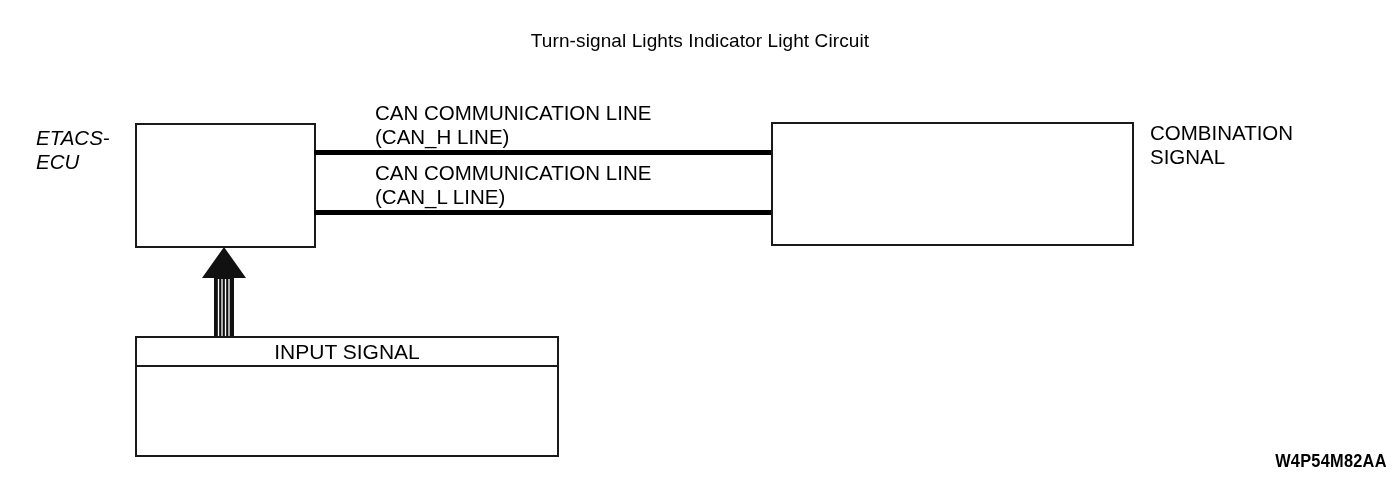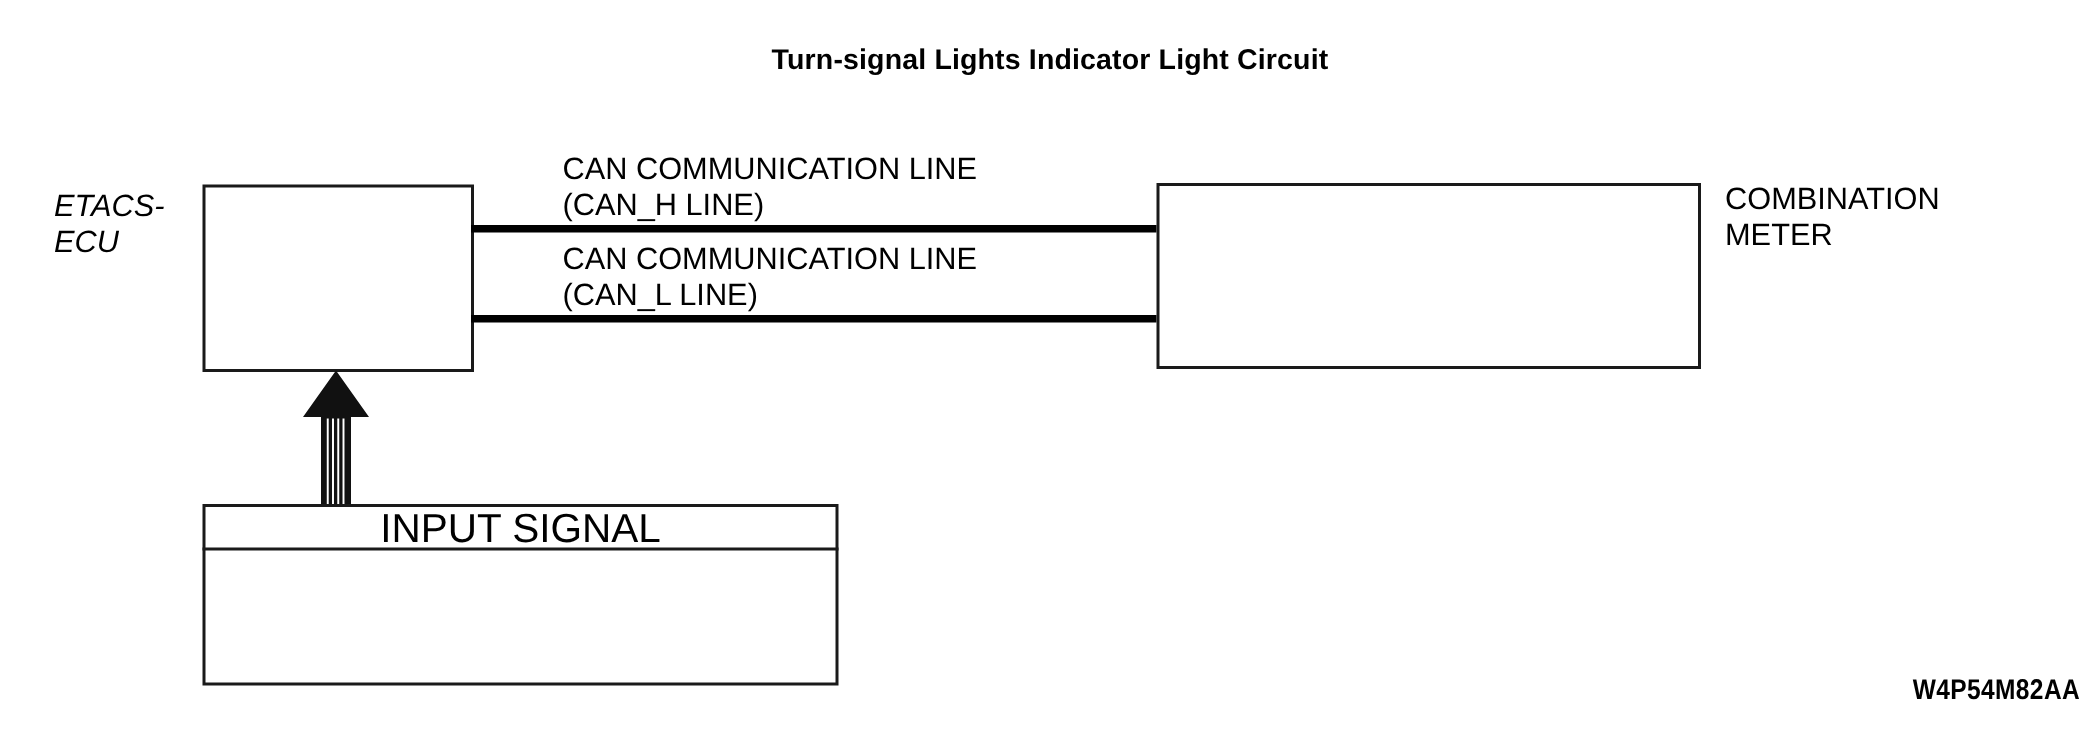--- a/index.html
+++ b/index.html
@@ -10,21 +10,21 @@
     color:#000000;
     overflow:hidden;
   }
   #stage{position:relative;width:1400px;height:491px;}
 
   .ttl{
     position:absolute;
     left:0;right:0;top:30px;
     text-align:center;
     font-size:19px;
-    font-weight:bold;
+    font-weight:normal;
     letter-spacing:.1px;
   }
 
   
   .box{
     position:absolute;
     border:2px solid #1a1a1a;
     background:#ffffff;
     box-sizing:border-box;
   }
@@ -47,21 +47,21 @@
 
   
   .lbl{position:absolute;font-size:20.5px;line-height:24px;white-space:pre;}
   #etacs-label{left:36px;top:126px;font-style:italic;}
   #comb-label{left:1150px;top:121px;}
   #can-h-label{left:375px;top:101px;}
   #can-l-label{left:375px;top:161px;}
 
   #input-title{
     position:absolute;left:135px;top:340px;width:424px;
-    text-align:center;font-size:27px;line-height:24px;
+    text-align:center;font-size:21px;line-height:24px;
   }
   #input-items{
     position:absolute;left:137px;top:381px;
     font-size:20.5px;line-height:25px;white-space:pre;
   }
 
   
   #bundle-arrow{position:absolute;left:196px;top:247px;width:56px;height:92px;}
 
   
@@ -98,21 +98,21 @@
 
   <div class="busline" id="can-h-line"></div>
   <div class="busline" id="can-l-line"></div>
   <div class="lbl" id="can-h-label">CAN COMMUNICATION LINE
 (CAN_H LINE)</div>
   <div class="lbl" id="can-l-label">CAN COMMUNICATION LINE
 (CAN_L LINE)</div>
 
   <div class="box" id="meter-box"></div>
   <div class="lbl" id="comb-label">COMBINATION
-METER</div>
+SIGNAL</div>
 
 
 
   <svg id="bundle-arrow" viewBox="0 0 56 92">
     <path d="M28 0 L 50 31 L 38 31 L 38 92 L 18 92 L 18 31 L 6 31 Z" fill="#111111"></path>
     <line x1="22.5" y1="32" x2="22.5" y2="92" stroke="#ffffff" stroke-width="1.3"></line>
     <line x1="26" y1="32" x2="26" y2="92" stroke="#ffffff" stroke-width="1.3"></line>
     <line x1="29.5" y1="32" x2="29.5" y2="92" stroke="#ffffff" stroke-width="1.3"></line>
     <line x1="33" y1="32" x2="33" y2="92" stroke="#ffffff" stroke-width="1.3"></line>
   </svg>

